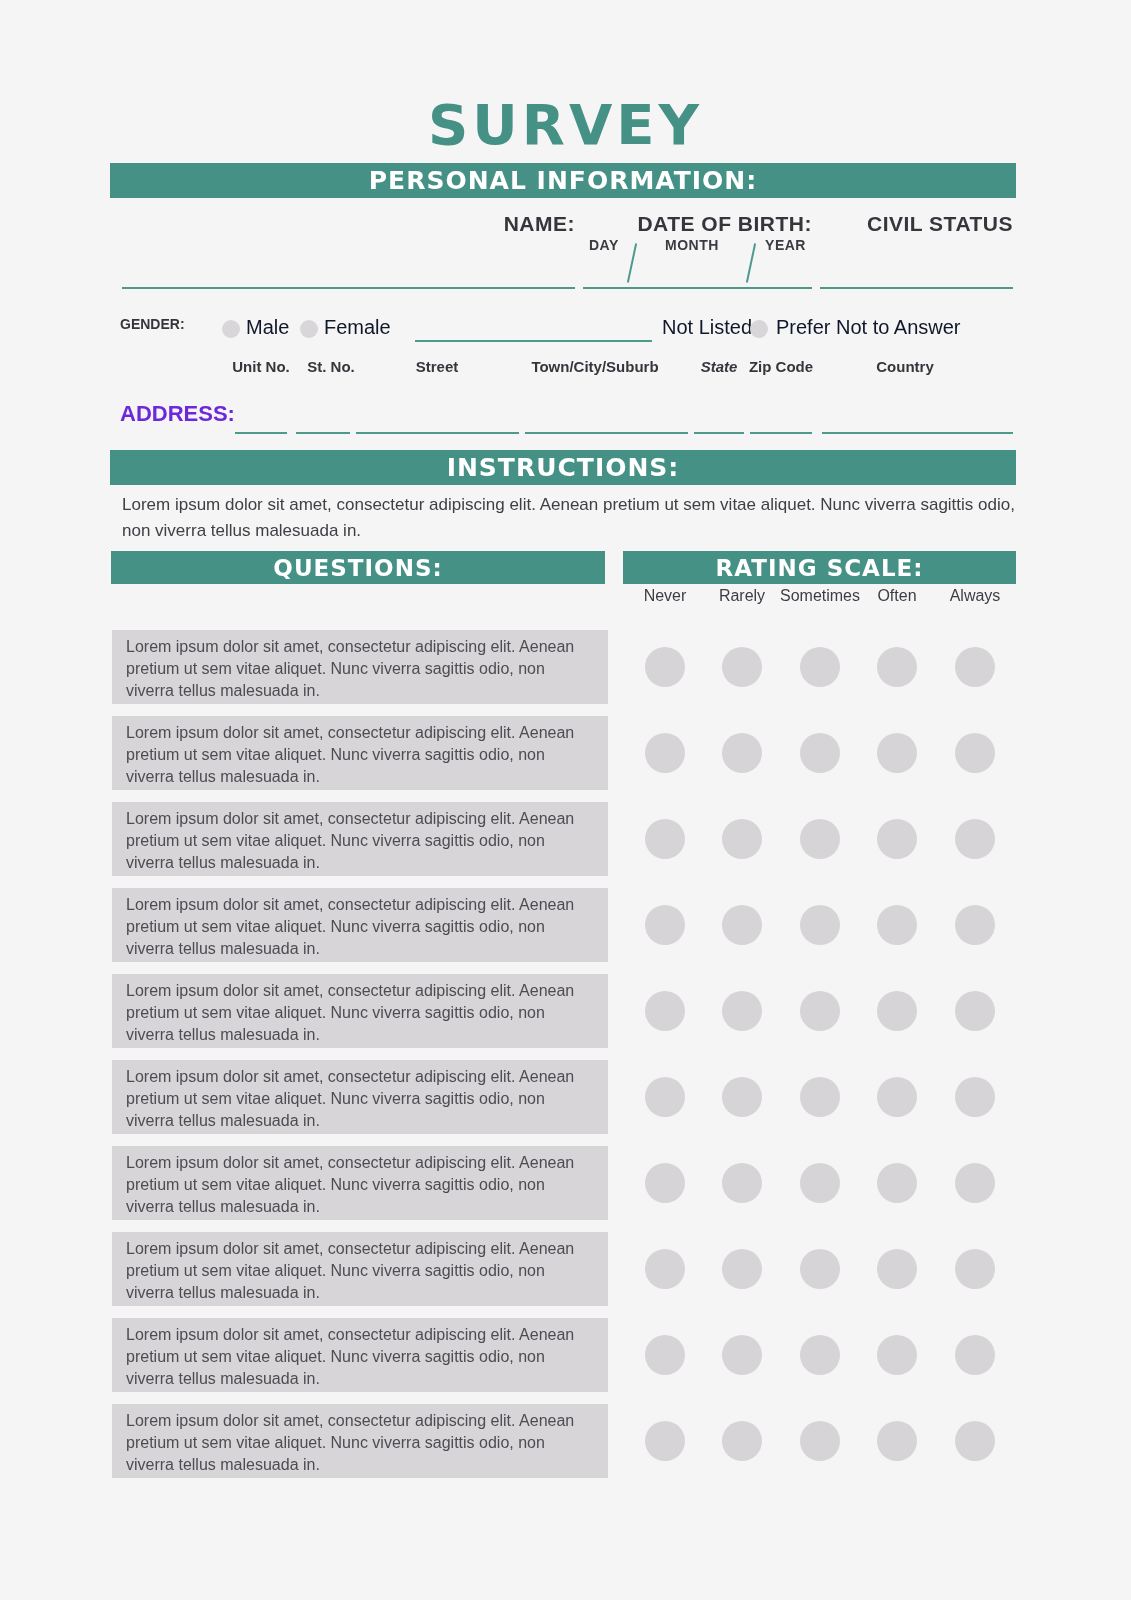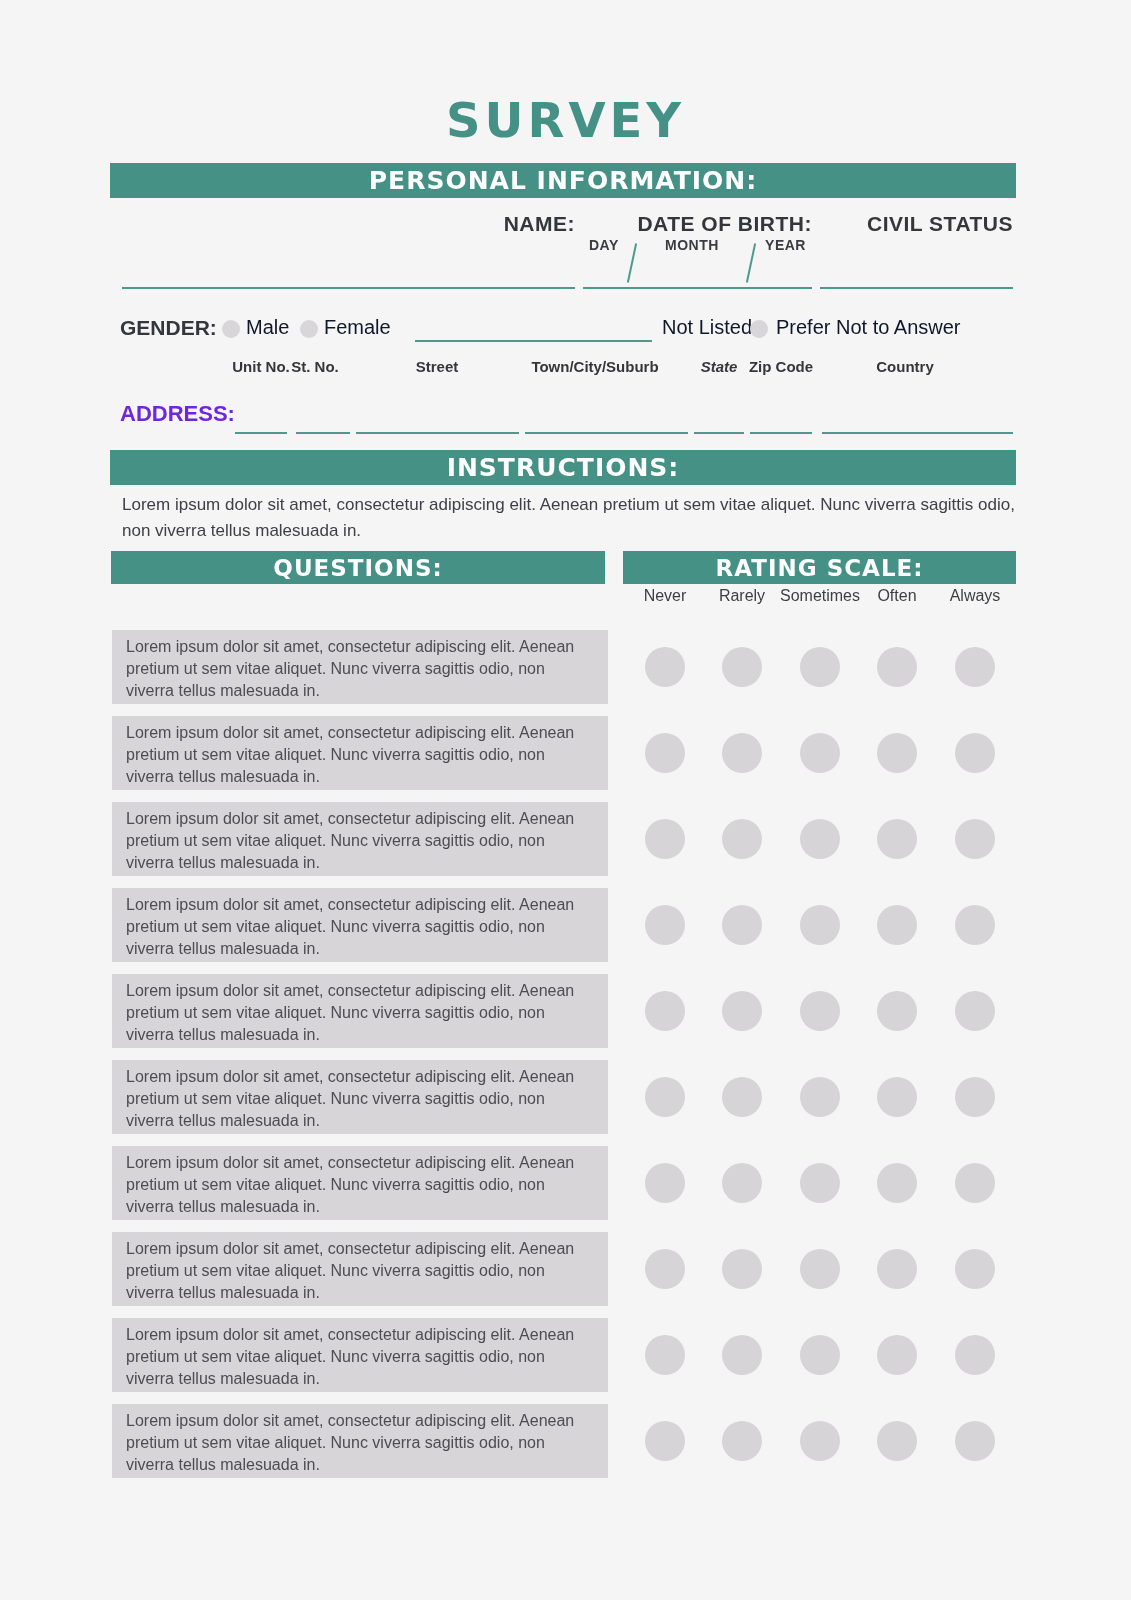--- a/index.html
+++ b/index.html
@@ -6,21 +6,21 @@
   body{background:#e9e8e9;font-family:"Liberation Sans",sans-serif;}
   .page{
     position:relative;width:1131px;height:1600px;background:#f6f5f6;
     margin:0 auto;overflow:hidden;color:#35373c;
   }
   .abs{position:absolute;}
   
   .title{
     left:0;top:92px;width:100%;text-align:center;
     font-family:"DejaVu Sans",sans-serif;font-weight:bold;
-    font-size:48px;letter-spacing:4px;color:#459185;
+    font-size:56px;letter-spacing:4px;color:#459185;
   }
   
   .bar{
     background:#459185;color:#ffffff;text-align:center;
     font-family:"DejaVu Sans",sans-serif;font-weight:bold;
     letter-spacing:1px;
   }
   .bar-pi{left:110px;top:163px;width:906px;height:35px;font-size:25px;line-height:36px;}
   .bar-instructions{left:110px;top:450px;width:906px;height:35px;font-size:25px;line-height:36px;}
   .bar-questions{left:111px;top:551px;width:494px;height:33px;font-size:23px;line-height:34px;}
@@ -33,35 +33,35 @@
   .dob-parts{left:583px;top:237px;width:229px;display:flex;justify-content:space-between;
     font-size:14px;font-weight:bold;color:#3a3c41;letter-spacing:0.5px;padding:0 6px;box-sizing:border-box;}
   .dob-slash{position:absolute;width:2px;height:40px;background:#4d9a8d;transform:rotate(12deg);}
   .slash-1{left:631px;top:243px;}
   .slash-2{left:750px;top:243px;}
   .uline{border-bottom:2px solid #4d9a8d;}
   .line-name{left:122px;top:265px;width:453px;height:22px;}
   .line-dob{left:583px;top:265px;width:229px;height:22px;}
   .line-civil{left:820px;top:265px;width:193px;height:22px;}
   
-  .gender-label{left:120px;top:316px;font-size:21px;font-weight:bold;color:#34363b;}
+  .gender-label{left:120px;top:316px;font-size:14px;font-weight:bold;color:#34363b;}
   .radio{width:18px;height:18px;border-radius:50%;background:#d9d6d9;}
   .radio-male{left:222px;top:320px;}
   .radio-female{left:300px;top:320px;}
   .radio-prefer{left:750px;top:320px;}
   .gender-opt{font-size:20px;color:#0f172a;top:316px;}
   .opt-male{left:246px;}
   .opt-female{left:324px;}
   .opt-notlisted{left:662px;}
   .opt-prefer{left:776px;}
   .line-gender{left:415px;top:318px;width:237px;height:22px;}
   
   .addr-lbl{top:358px;font-size:15px;font-weight:bold;color:#34363b;text-align:center;}
   .al-0{left:226px;width:70px;}
-  .al-1{left:280px;width:70px;}
+  .al-1{left:296px;width:70px;}
   .al-2{left:387px;width:100px;}
   .al-3{left:520px;width:150px;}
   .al-4{left:689px;width:60px;font-style:italic;}
   .al-5{left:746px;width:70px;}
   .al-6{left:855px;width:100px;}
   .addr-label{left:120px;top:401px;font-size:22px;font-weight:bold;color:#6d28d9;}
   .addr-line{top:408px;height:24px;}
   .sl-0{left:235px;width:52px;}
   .sl-1{left:296px;width:54px;}
   .sl-2{left:356px;width:163px;}

